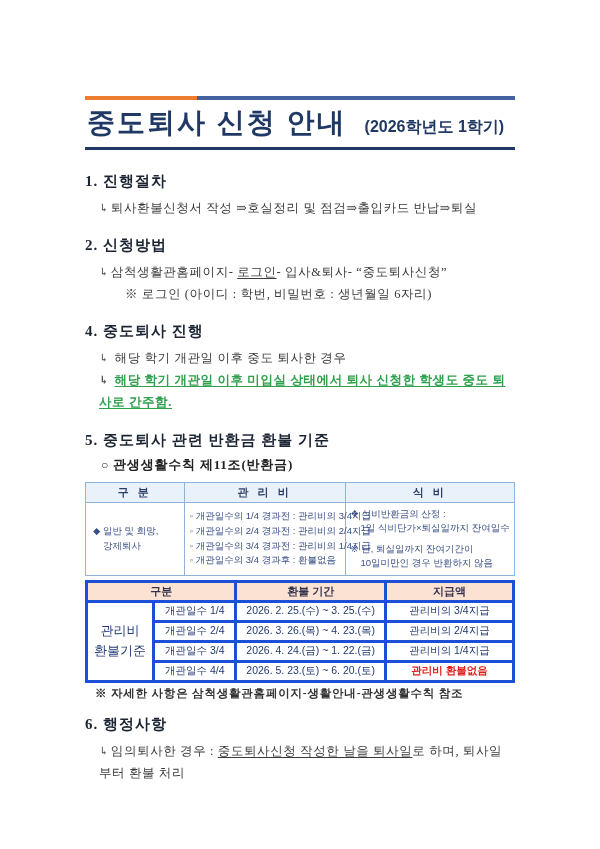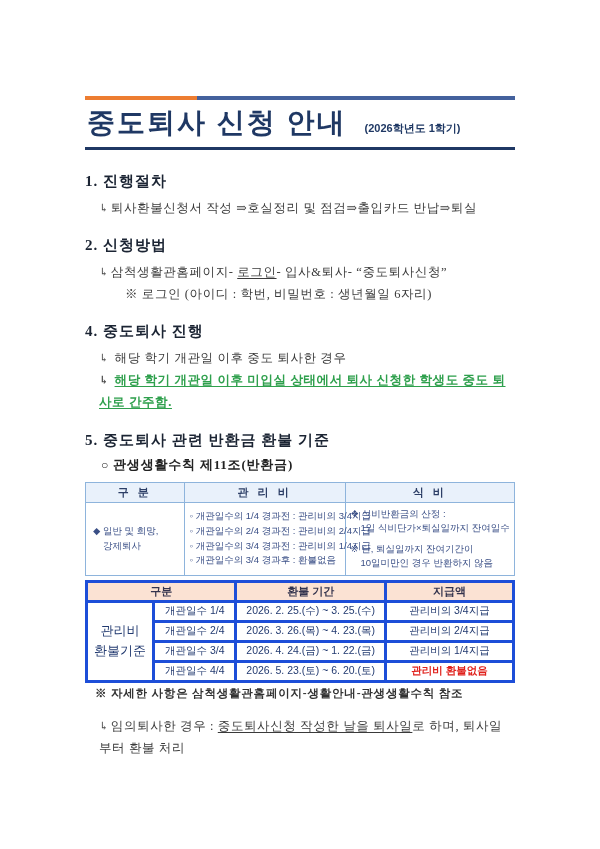--- a/index.html
+++ b/index.html
@@ -15,21 +15,21 @@
   .topbar .bar-blue{flex:1;background:#44619d;}
   .title-row{
     display:flex;align-items:baseline;gap:18px;
     padding:4px 2px 5px 2px;
     font-family:"Liberation Sans","DejaVu Sans",sans-serif;
     color:#1f3864;white-space:nowrap;
   }
   .title-row h1{
     margin:0;font-size:28px;font-weight:900;letter-spacing:2px;color:#1f3864;
   }
-  .title-row .subtitle{font-size:11px;font-weight:800;letter-spacing:0px;}
+  .title-row .subtitle{font-size:16px;font-weight:800;letter-spacing:0px;}
   .title-rule{height:3px;background:#1f3864;margin-bottom:22px;}
   
   section{margin-bottom:17px;}
   h2{
     margin:0 0 6px 0;font-size:15px;font-weight:800;color:#1b2433;
     font-family:"Liberation Serif","DejaVu Serif",serif;letter-spacing:1px;
   }
   .bullet{
     margin-left:14px;font-size:12.5px;line-height:1.78;letter-spacing:0.6px;
     color:#3a3a3a;
@@ -183,17 +183,18 @@
           <td>개관일수 4/4</td>
           <td>2026. 5. 23.(토) ~ 6. 20.(토)</td>
           <td class="red">관리비 환불없음</td>
         </tr>
       </tbody>
     </table>
     <div class="note">※ 자세한 사항은 삼척생활관홈페이지-생활안내-관생생활수칙 참조</div>
   </section>
 
   <section>
+    <h2>6. 행정사항</h2>
     <div class="bullet"><span class="hb">↳</span><span>임의퇴사한 경우 : </span><span class="ul">중도퇴사신청 작성한 날을 퇴사일</span><span>로 하며, 퇴사일부터 환불 처리</span></div>
 
   </section>
 
 </div>
 
 </body></html>

